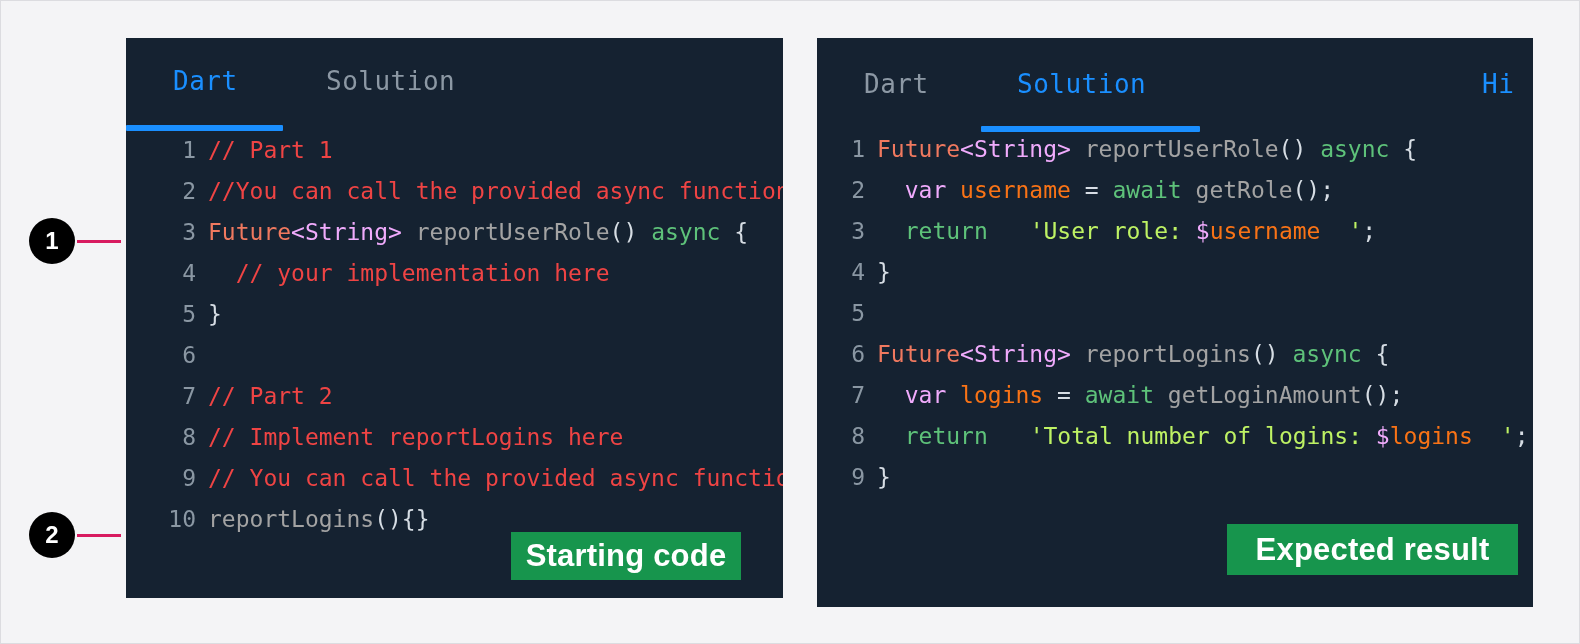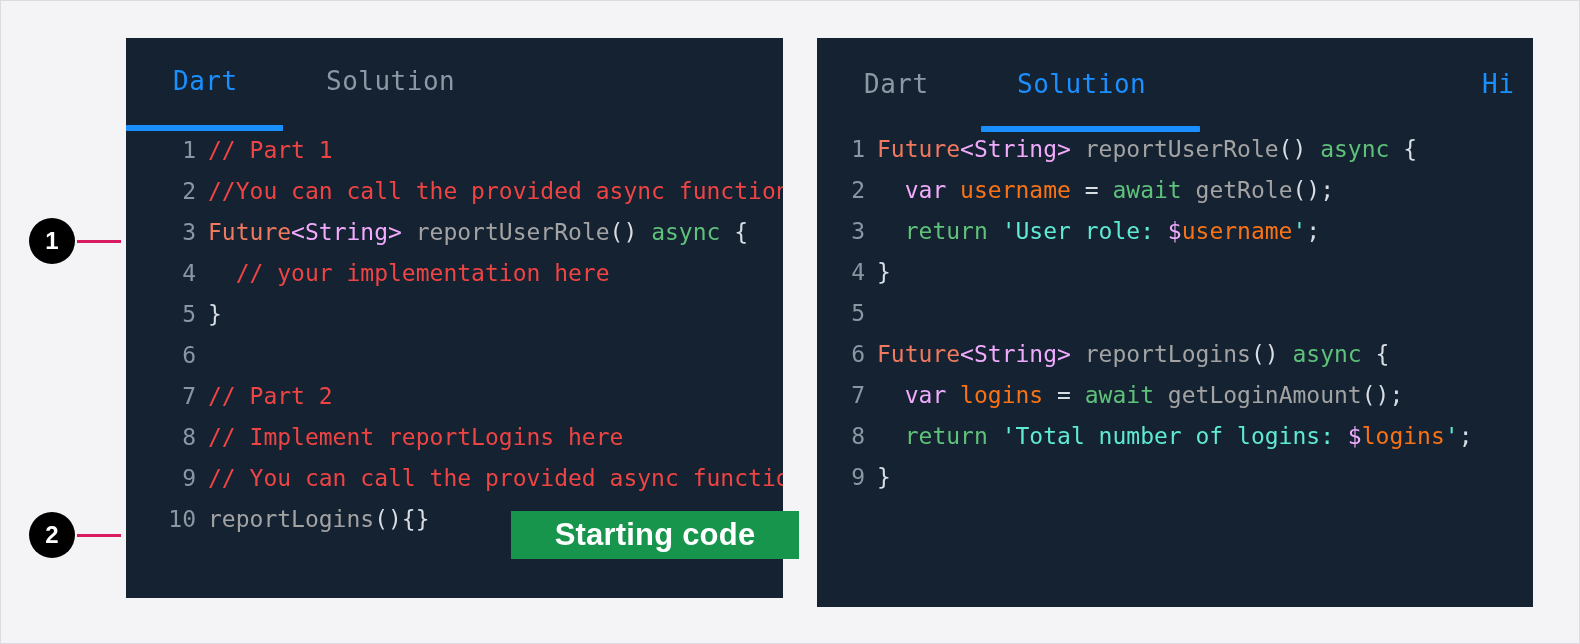--- a/index.html
+++ b/index.html
@@ -86,37 +86,37 @@
   .panel-right .ln { width: 18px; }
 
   
   .t-comment { color: #ef4444; }
   .t-type    { color: #f0795f; }
   .t-plain   { color: #f0abfc; }
   .t-fn      { color: #a3a3a3; }
   .t-kw      { color: #5ec27a; }
   .t-punc    { color: #d6dde4; }
   .t-var     { color: #f97316; }
-  .t-str     { color: #5eead4; }
+  .t-str     { color: #bef264; margin-left: 28px; }
 
   
   .badge-green {
     position: absolute;
     background: #17954d;
     color: #ffffff;
     font-family: "Liberation Sans", sans-serif;
     font-weight: bold;
     font-size: 31px;
     letter-spacing: 0.2px;
     display: flex;
     align-items: center;
     justify-content: center;
     white-space: nowrap;
   }
-  .badge-starting { left: 510px;  top: 510px; width: 288px; height: 48px; }
+  .badge-starting { left: 510px;  top: 531px; width: 230px; height: 48px; }
   .badge-expected { left: 1226px; top: 523px; width: 291px; height: 51px; }
 
   
   .marker {
     position: absolute;
     display: flex;
     align-items: center;
   }
   .marker-circle {
     width: 46px;
@@ -159,20 +159,21 @@
     <div class="tabbar">
       <div class="tab tab-dart">Dart</div>
       <div class="tab tab-solution active">Solution</div>
       <div class="tab tab-hint active">Hi</div>
       <div class="tab-underline"></div>
     </div>
     <div class="code" id="right-code"><div class="line"><span class="ln">1</span><span class="t-type">Future</span><span class="t-plain">&lt;String&gt;</span><span class="t-plain"> </span><span class="t-fn">reportUserRole</span><span class="t-punc">()</span><span class="t-plain"> </span><span class="t-kw">async</span><span class="t-punc"> {</span></div><div class="line"><span class="ln">2</span><span class="t-plain">  </span><span class="t-plain">var</span><span class="t-plain"> </span><span class="t-var">username</span><span class="t-punc"> = </span><span class="t-kw">await</span><span class="t-plain"> </span><span class="t-fn">getRole</span><span class="t-punc">();</span></div><div class="line"><span class="ln">3</span><span class="t-plain">  </span><span class="t-kw">return</span><span class="t-plain"> </span><span class="t-str">'User role: </span><span class="t-plain">$</span><span class="t-var">username</span><span class="t-str">'</span><span class="t-punc">;</span></div><div class="line"><span class="ln">4</span><span class="t-punc">}</span></div><div class="line"><span class="ln">5</span><span class="t-plain"></span></div><div class="line"><span class="ln">6</span><span class="t-type">Future</span><span class="t-plain">&lt;String&gt;</span><span class="t-plain"> </span><span class="t-fn">reportLogins</span><span class="t-punc">()</span><span class="t-plain"> </span><span class="t-kw">async</span><span class="t-punc"> {</span></div><div class="line"><span class="ln">7</span><span class="t-plain">  </span><span class="t-plain">var</span><span class="t-plain"> </span><span class="t-var">logins</span><span class="t-punc"> = </span><span class="t-kw">await</span><span class="t-plain"> </span><span class="t-fn">getLoginAmount</span><span class="t-punc">();</span></div><div class="line"><span class="ln">8</span><span class="t-plain">  </span><span class="t-kw">return</span><span class="t-plain"> </span><span class="t-str">'Total number of logins: </span><span class="t-plain">$</span><span class="t-var">logins</span><span class="t-str">'</span><span class="t-punc">;</span></div><div class="line"><span class="ln">9</span><span class="t-punc">}</span></div></div>
   </div>
 
   <div class="badge-green badge-starting">Starting code</div>
+  <div class="badge-green badge-expected">Expected result</div>
 
   <div class="marker marker-1">
     <div class="marker-circle">1</div>
     <div class="marker-line"></div>
   </div>
   <div class="marker marker-2">
     <div class="marker-circle">2</div>
     <div class="marker-line"></div>
   </div>
 

